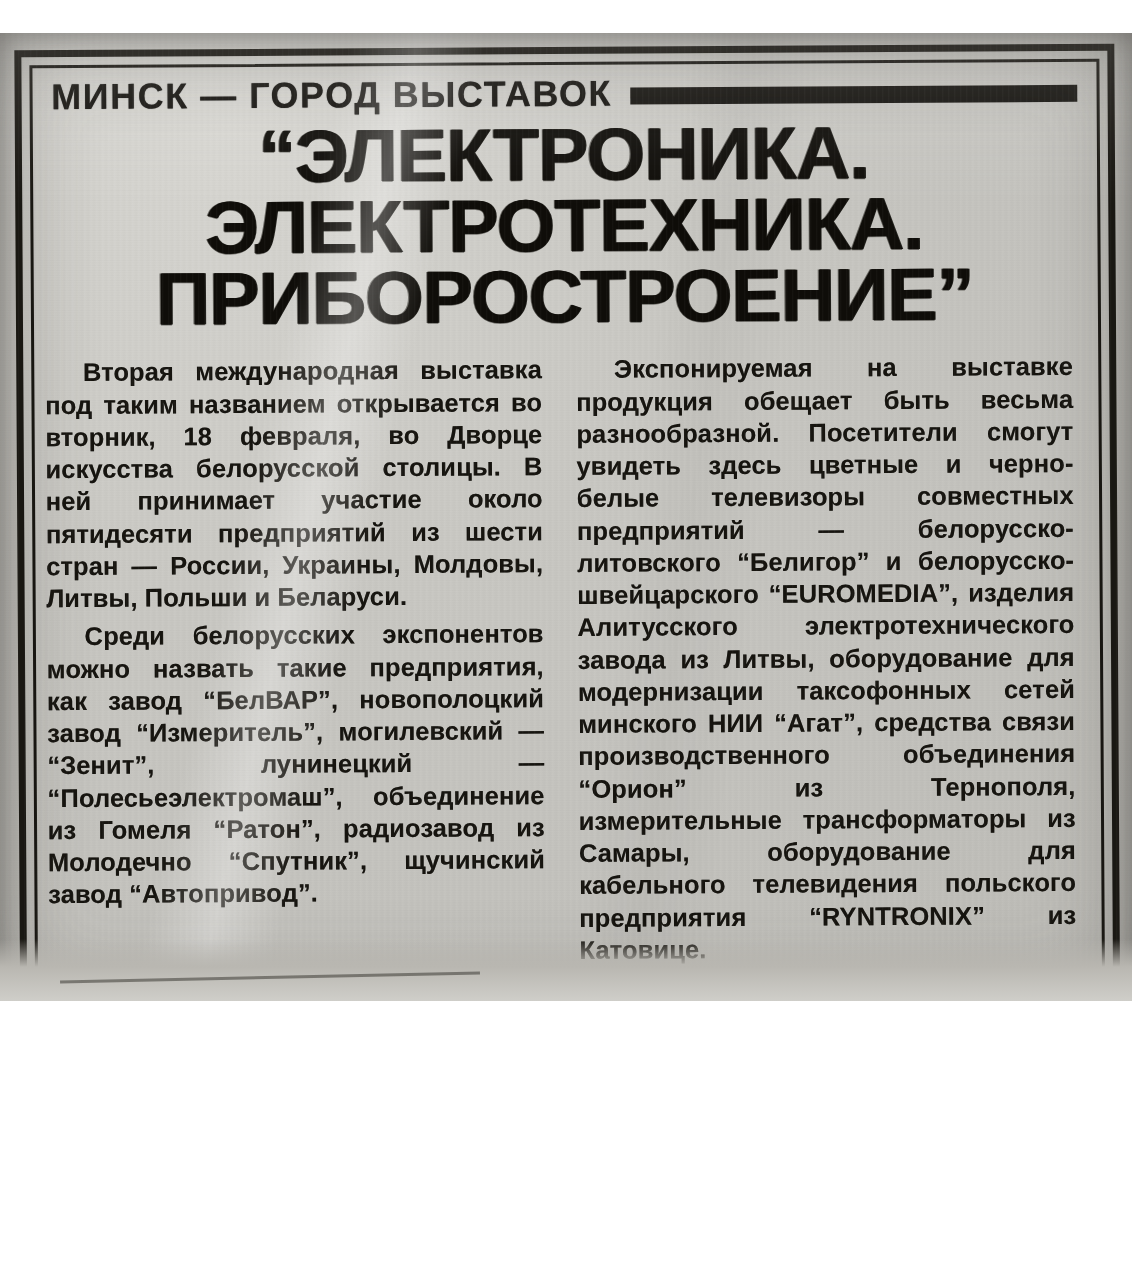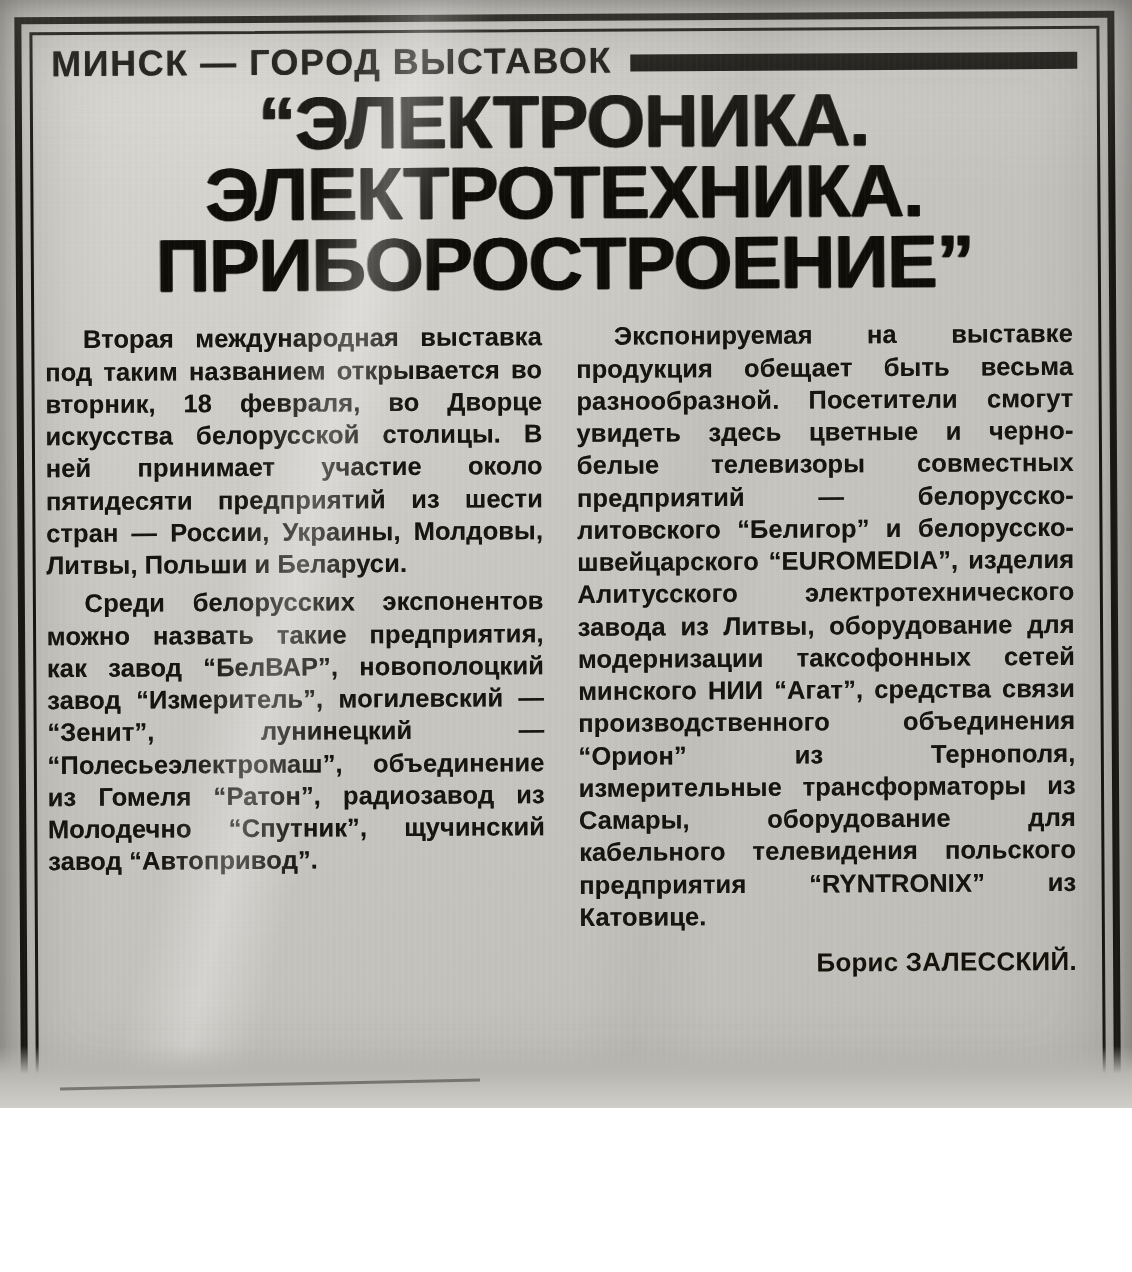--- a/index.html
+++ b/index.html
@@ -11,24 +11,25 @@
     width: 1132px;
     height: 1272px;
     overflow: hidden;
     font-family: "Liberation Sans", sans-serif;
   }
 
   
   .page {
     position: relative;
     width: 1132px;
-    height: 1108px;
+    height: 968px;
     background:
       radial-gradient(ellipse at 20% 10%, #d8d7d2 0%, #c9c8c3 40%, #bdbcb7 100%);
     overflow: hidden;
+    margin-top: 33px;
   }
   
   .grain {
     position: absolute;
     inset: 0;
     pointer-events: none;
     opacity: .35;
     background-image:
       repeating-linear-gradient(0deg, rgba(0,0,0,.05) 0px, rgba(0,0,0,0) 2px, rgba(0,0,0,.04) 3px, rgba(0,0,0,0) 5px),
       repeating-linear-gradient(90deg, rgba(255,255,255,.10) 0px, rgba(0,0,0,0) 2px, rgba(0,0,0,.03) 4px, rgba(0,0,0,0) 6px);

